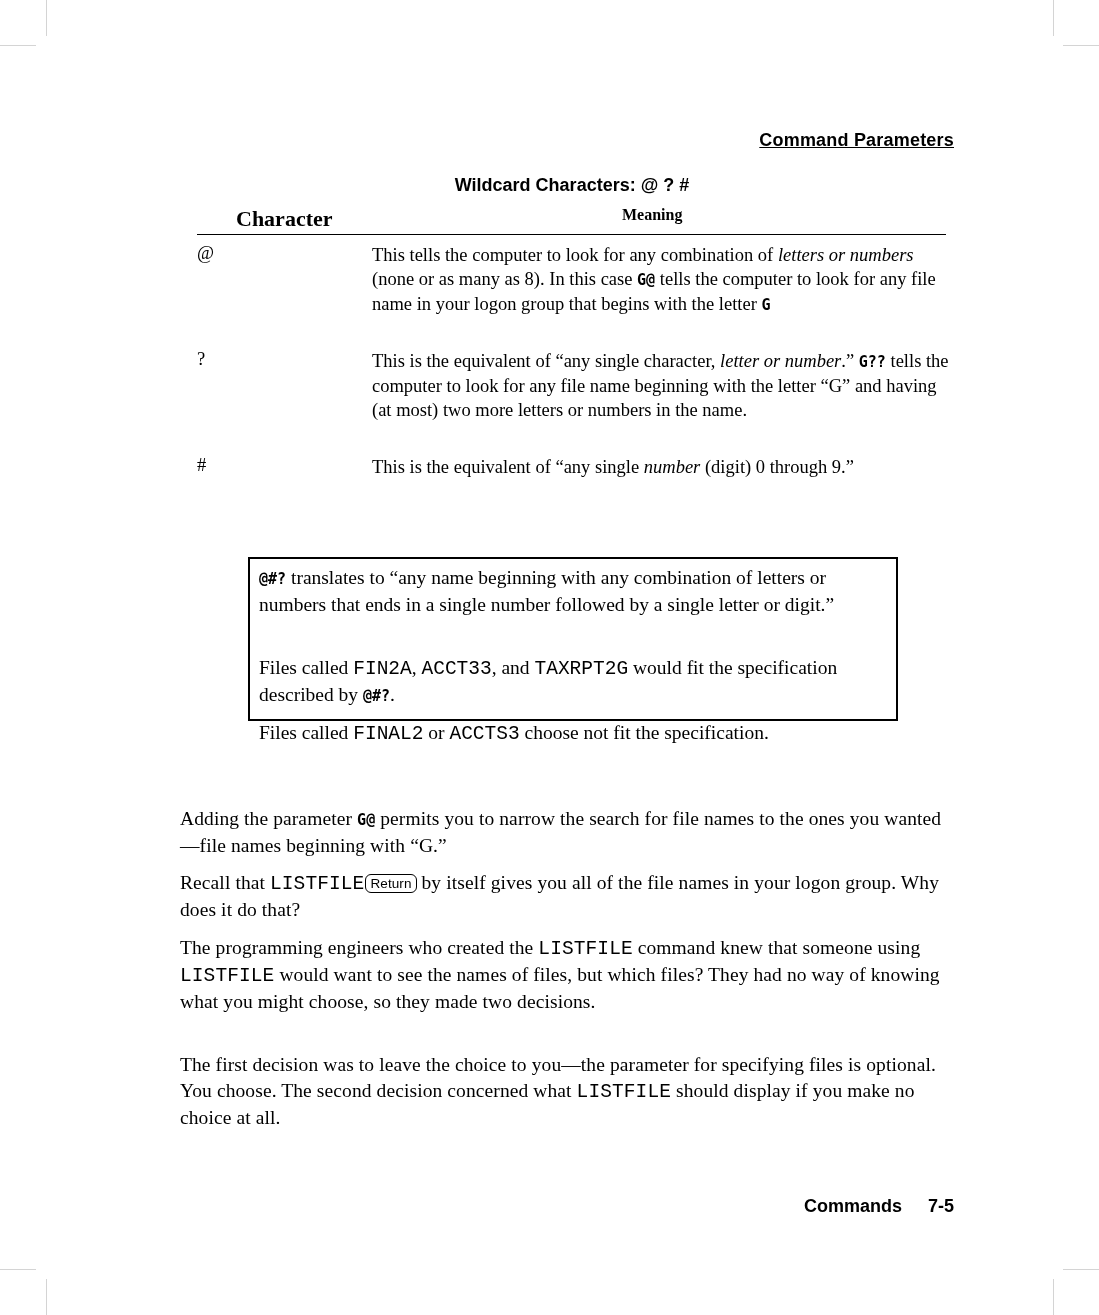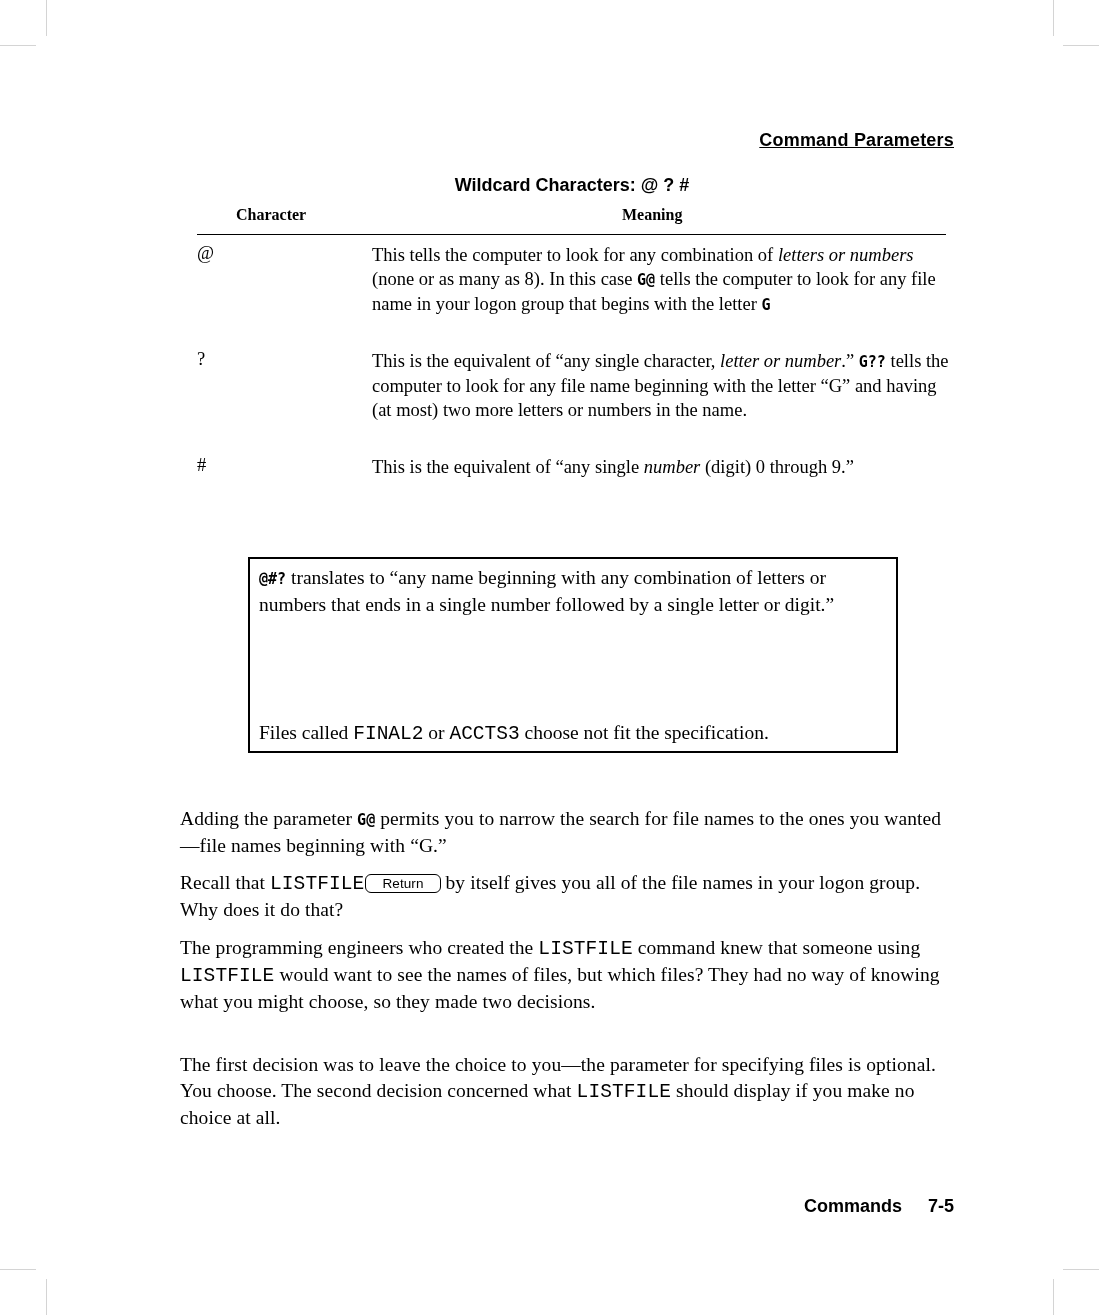--- a/index.html
+++ b/index.html
@@ -6,34 +6,34 @@
   body { width:1099px; height:1315px; position:relative; overflow:hidden; color:#000;
          font-family:"Liberation Serif", "DejaVu Serif", serif; }
   .crop { position:absolute; background:#d4d4d4; }
   .sans { font-family:"Liberation Sans", "DejaVu Sans", sans-serif; font-weight:bold; }
   .mono { font-family:"Liberation Mono", "DejaVu Sans Mono", monospace; }
   .mono-b { font-family:"DejaVu Sans Mono", "Liberation Mono", monospace; font-weight:bold; font-size:15px; }
   i { }
 
   #running-head { position:absolute; right:145px; top:130px; font-size:18px; letter-spacing:0.2px;text-decoration:underline; }
   #table-title { position:absolute; left:0; width:1144px; text-align:center; top:175px; font-size:18px; }
-  #th-char { position:absolute; left:236px; top:206px; font-size:16px; font-weight:bold; }
+  #th-char { position:absolute; left:236px; top:206px; font-size:22px; font-weight:bold; }
   #th-mean { position:absolute; left:622px; top:206px; font-size:16px; font-weight:bold; }
   #table-rule { position:absolute; left:197px; width:749px; top:234px; height:1px; background:#000; }
 
   .row-sym { position:absolute; left:197px; font-size:18.5px; }
   .row-text { position:absolute; left:372px; width:580px; font-size:18.5px; line-height:24px; }
 
-  #note-box { position:absolute; left:248px; top:557px; width:650px; height:196px; border:2px solid #000; box-sizing:border-box; }
+  #note-box { position:absolute; left:248px; top:557px; width:650px; height:164px; border:2px solid #000; box-sizing:border-box; }
   .note-p { position:absolute; left:9px; width:620px; font-size:19.5px; line-height:26px; }
 
   .body-p { position:absolute; left:180px; width:770px; font-size:19.5px; line-height:26px; letter-spacing:0.1px; }
 
   .key { display:inline-block; font-family:"Liberation Sans", "DejaVu Sans", sans-serif; font-size:13.5px;
-         border:1.5px solid #000; border-radius:6px; padding:0 16px; line-height:17px; vertical-align:1px; margin-left:1px; }
+         border:1.5px solid #000; border-radius:6px; padding:0 4px; line-height:17px; vertical-align:1px; margin-left:1px; }
 
   #footer { position:absolute; right:145px; top:1196px; font-size:18px; }
   #footer .pg { margin-left:26px; }
 </style>
 </head>
 <body>
 
 <div class="crop" style="left:46px;top:0;width:1px;height:36px;"></div>
 <div class="crop" style="left:0;top:45px;width:36px;height:1px;"></div>
 <div class="crop" style="left:1053px;top:0;width:1px;height:36px;"></div>
@@ -58,20 +58,21 @@
   <div class="row-sym" style="top:349px;">?</div>
   <div class="row-text" style="top:349px;"><span>This is the equivalent of “any single character, </span><i>letter or number</i><span>.” </span><span class="mono-b">G??</span><span> tells the computer to look for any file name beginning with the letter “G” and having (at most) two more letters or numbers in the name.</span></div>
 </div>
 <div>
   <div class="row-sym" style="top:455px;">#</div>
   <div class="row-text" style="top:455px;"><span>This is the equivalent of “any single </span><i>number</i><span> (digit) 0 through 9.”</span></div>
 </div>
 
 <div id="note-box">
   <div class="note-p" style="top:6px;"><span class="mono-b">@#?</span><span> translates to “any name beginning with any combination of letters or numbers that ends in a single number followed by a single letter or digit.”</span></div>
+  <div class="note-p" style="top:96px;"><span>Files called </span><span class="mono">FIN2A</span><span>, </span><span class="mono">ACCT33</span><span>, and </span><span class="mono">TAXRPT2G</span><span> would fit the specification described by </span><span class="mono-b">@#?</span><span>.</span></div>
   <div class="note-p" style="top:161px;"><span>Files called </span><span class="mono">FINAL2</span><span> or </span><span class="mono">ACCTS3</span><span> choose not fit the specification.</span></div>
 </div>
 
 <div class="body-p" style="top:806px;"><span>Adding the parameter </span><span class="mono-b">G@</span><span> permits you to narrow the search for file names to the ones you wanted—file names beginning with “G.”</span></div>
 <div class="body-p" style="top:870px;"><span>Recall that </span><span class="mono">LISTFILE</span><span class="key">Return</span><span> by itself gives you all of the file names in your logon group. Why does it do that?</span></div>
 <div class="body-p" style="top:935px;"><span>The programming engineers who created the </span><span class="mono">LISTFILE</span><span> command knew that someone using </span><span class="mono">LISTFILE</span><span> would want to see the names of files, but which files? They had no way of knowing what you might choose, so they made two decisions.</span></div>
 <div class="body-p" style="top:1052px;"><span>The first decision was to leave the choice to you—the parameter for specifying files is optional. You choose. The second decision concerned what </span><span class="mono">LISTFILE</span><span> should display if you make no choice at all.</span></div>
 
 <div id="footer" class="sans">
   <span>Commands</span><span class="pg">7-5</span>

